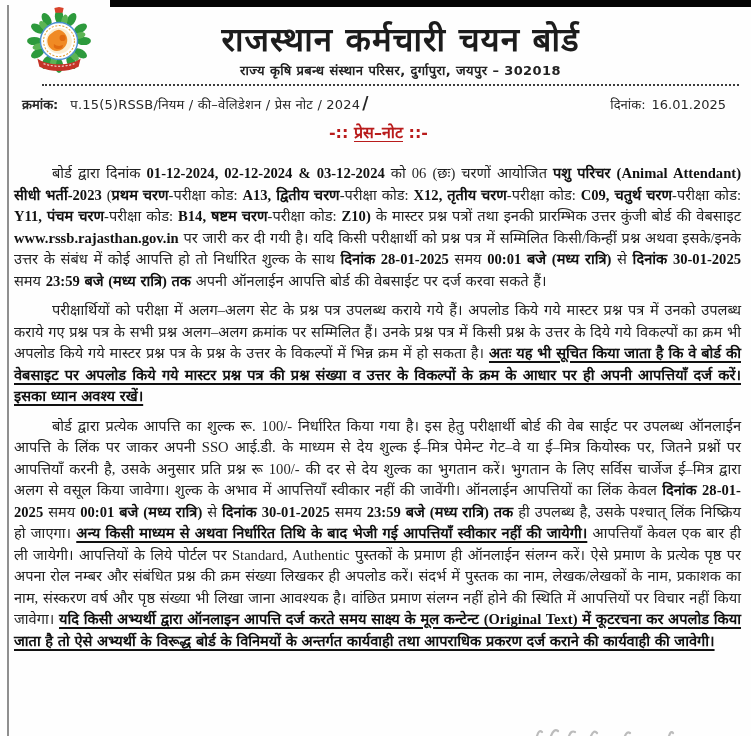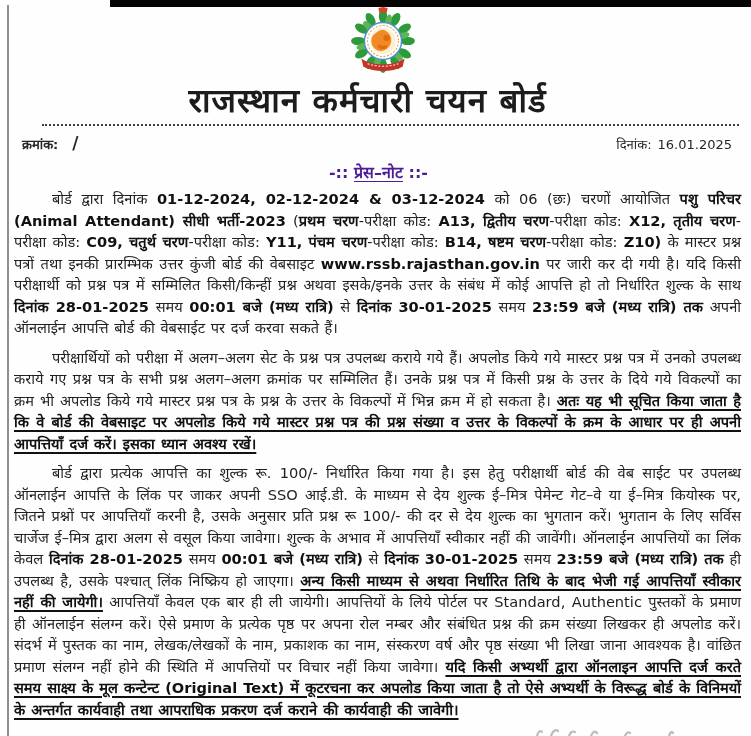--- a/index.html
+++ b/index.html
@@ -6,42 +6,42 @@
   body{
     width:751px;height:736px;overflow:hidden;position:relative;
     background:#fefefe;color:#1c1c1c;
     font-family:"DejaVu Sans",sans-serif;
   }
   .top-bar{position:absolute;top:0;left:110px;right:0;height:7px;background:var(--bar-black,#050505);}
   .left-line{position:absolute;top:5px;left:7px;width:2px;bottom:0;background:#8f8f8f;}
   .page{padding:3px 8px 0 14px;}
 
   
-  header{display:flex;align-items:center;padding:2px 4px 0 12px;flex-direction:column;}
+  header{display:flex;align-items:flex-end;padding:2px 4px 0 12px;}
   .emblem{width:66px;flex:0 0 66px;margin-top:2px;}
   .head-text{flex:1;text-align:center;padding-right:30px;}
   h1{
     margin:4px 0 0 0;font-size:33px;line-height:36px;font-weight:800;
     letter-spacing:1px;white-space:nowrap;
   }
   .address{font-size:13px;font-weight:700;margin-top:3px;letter-spacing:.4px;color:#222;}
 
   .dashes{margin:5px 4px 0 28px;border-top:2px dotted #3c3c3c;height:0;}
 
-  .refline{display:flex;align-items:baseline;font-size:13px;margin:7px 11px 0 8px;color:#262626;justify-content:space-between;}
+  .refline{display:flex;align-items:baseline;font-size:13px;margin:7px 17px 0 8px;color:#262626;justify-content:space-between;}
   .refline .lbl{font-weight:700;margin-right:12px;}
   .refline .num{letter-spacing:.2px;}
   .refline .slash{font-weight:800;font-size:17px;margin-left:2px;}
   .refline .spacer{flex:1;}
   .refline .dlbl{font-weight:400;margin-right:6px;}
 
-  .note-title{text-align:center;font-size:16px;font-weight:800;margin-top:8px;color:#4c1d95;}
+  .note-title{text-align:center;font-size:16px;font-weight:800;margin-top:8px;color:#b91c1c;}
   .note-title .u{text-decoration:underline;text-underline-offset:3px;}
 
-  .body-text{margin-top:5px;padding-right:2px;}
+  .body-text{margin-top:20px;padding-right:2px;font-family:Liberation Serif, serif;}
   .body-text p{
     margin:0 0 8px 0;font-size:14.6px;line-height:21.5px;
     text-align:justify;text-indent:38px;color:#1f1f1f;word-spacing:1px;
   }
   .b{font-weight:700;color:#111;}
   .u{text-decoration:underline;text-decoration-thickness:1.5px;text-underline-offset:3px;}
 
   
   .lf{fill:var(--wreath-green,#2d9a3c);}
   .lf2{fill:#5cb454;}
@@ -94,27 +94,29 @@
         <path class="blob2" d="M27 36 q4 3 9 1 l-1 3 q-5 2 -8 -1 z"></path>
         <path class="crown" d="M27.5 1 l4.5 -1 4.5 1 -1 4.5 -7 0 z"></path>
         <path class="ban" d="M11 50 C 20 57.5, 44 57.5, 53 50 L51 58 C 41 63.5, 23 63.5, 13 58 Z"></path>
         <g stroke="#ffffff" stroke-width="1" stroke-dasharray="2 1.6" opacity=".9">
           <path d="M17 55 q15 5 30 0" fill="none"></path>
         </g>
       </svg>
     </div>
     <div class="head-text">
       <h1>राजस्थान कर्मचारी चयन बोर्ड</h1>
+      <div class="address">राज्य कृषि प्रबन्ध संस्थान परिसर, दुर्गापुरा, जयपुर – 302018</div>
     </div>
   </header>
 
   <div class="dashes"></div>
 
   <div class="refline">
     <span class="lbl">क्रमांक:</span>
+    <span class="num">प.15(5)RSSB/नियम / की–वेलिडेशन / प्रेस नोट / 2024</span>
     <span class="slash">/</span>
     <span class="spacer"></span>
     <span class="dlbl">दिनांक:</span>
     <span class="dval">16.01.2025</span>
   </div>
 
   <div class="note-title">
     <span>-:: </span><span class="u">प्रेस–नोट</span><span> ::-</span>
   </div>
 

